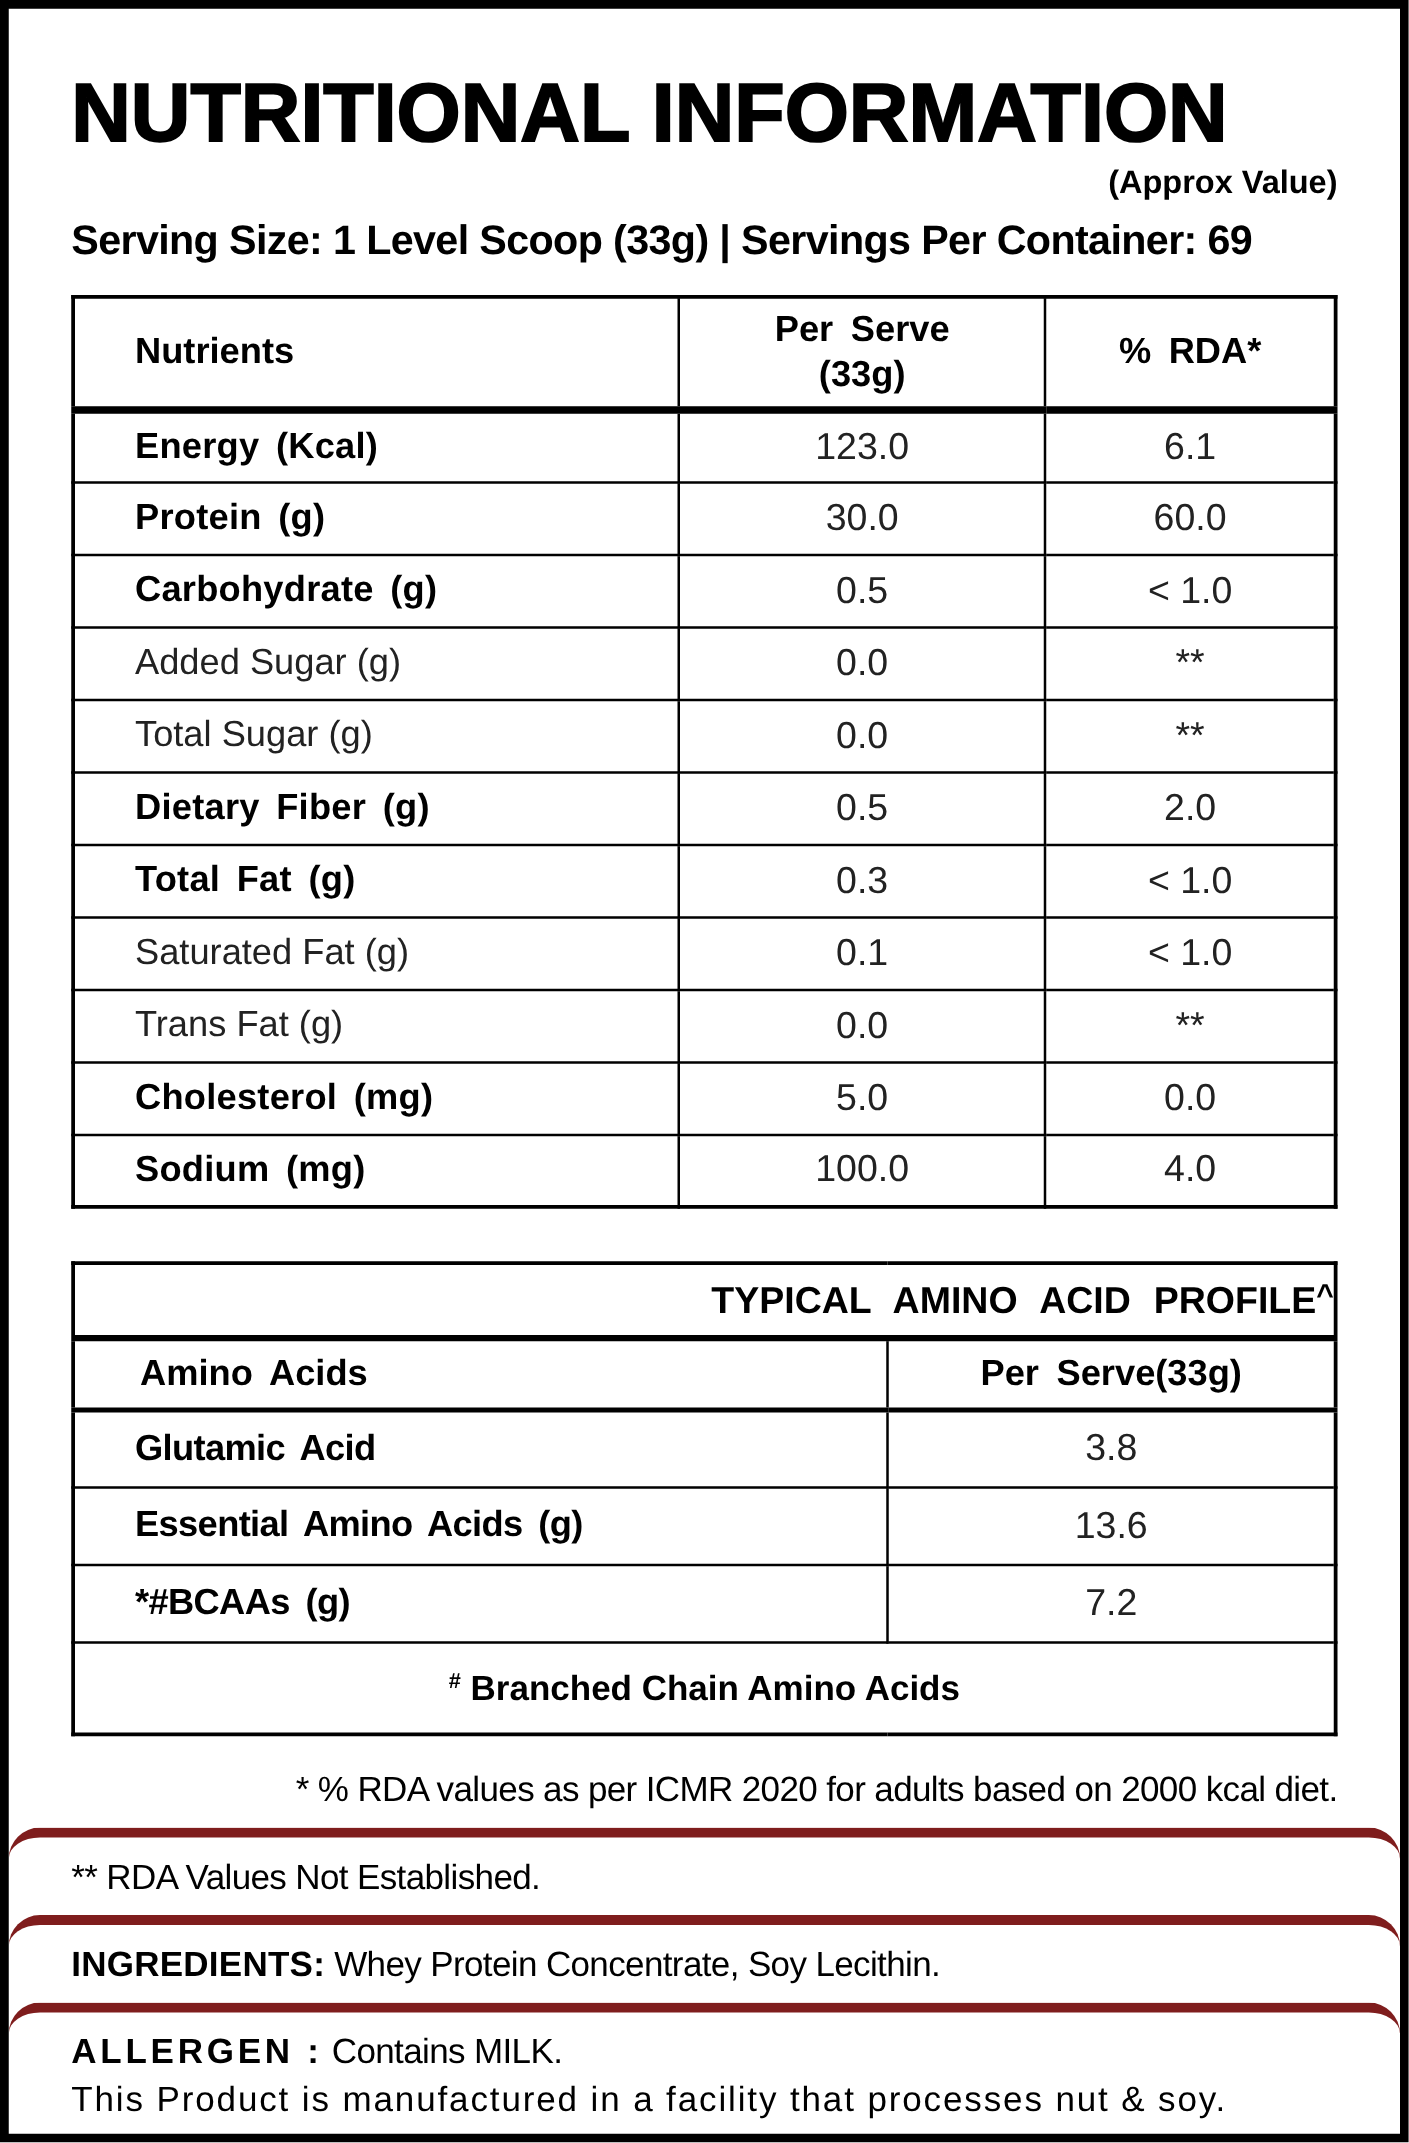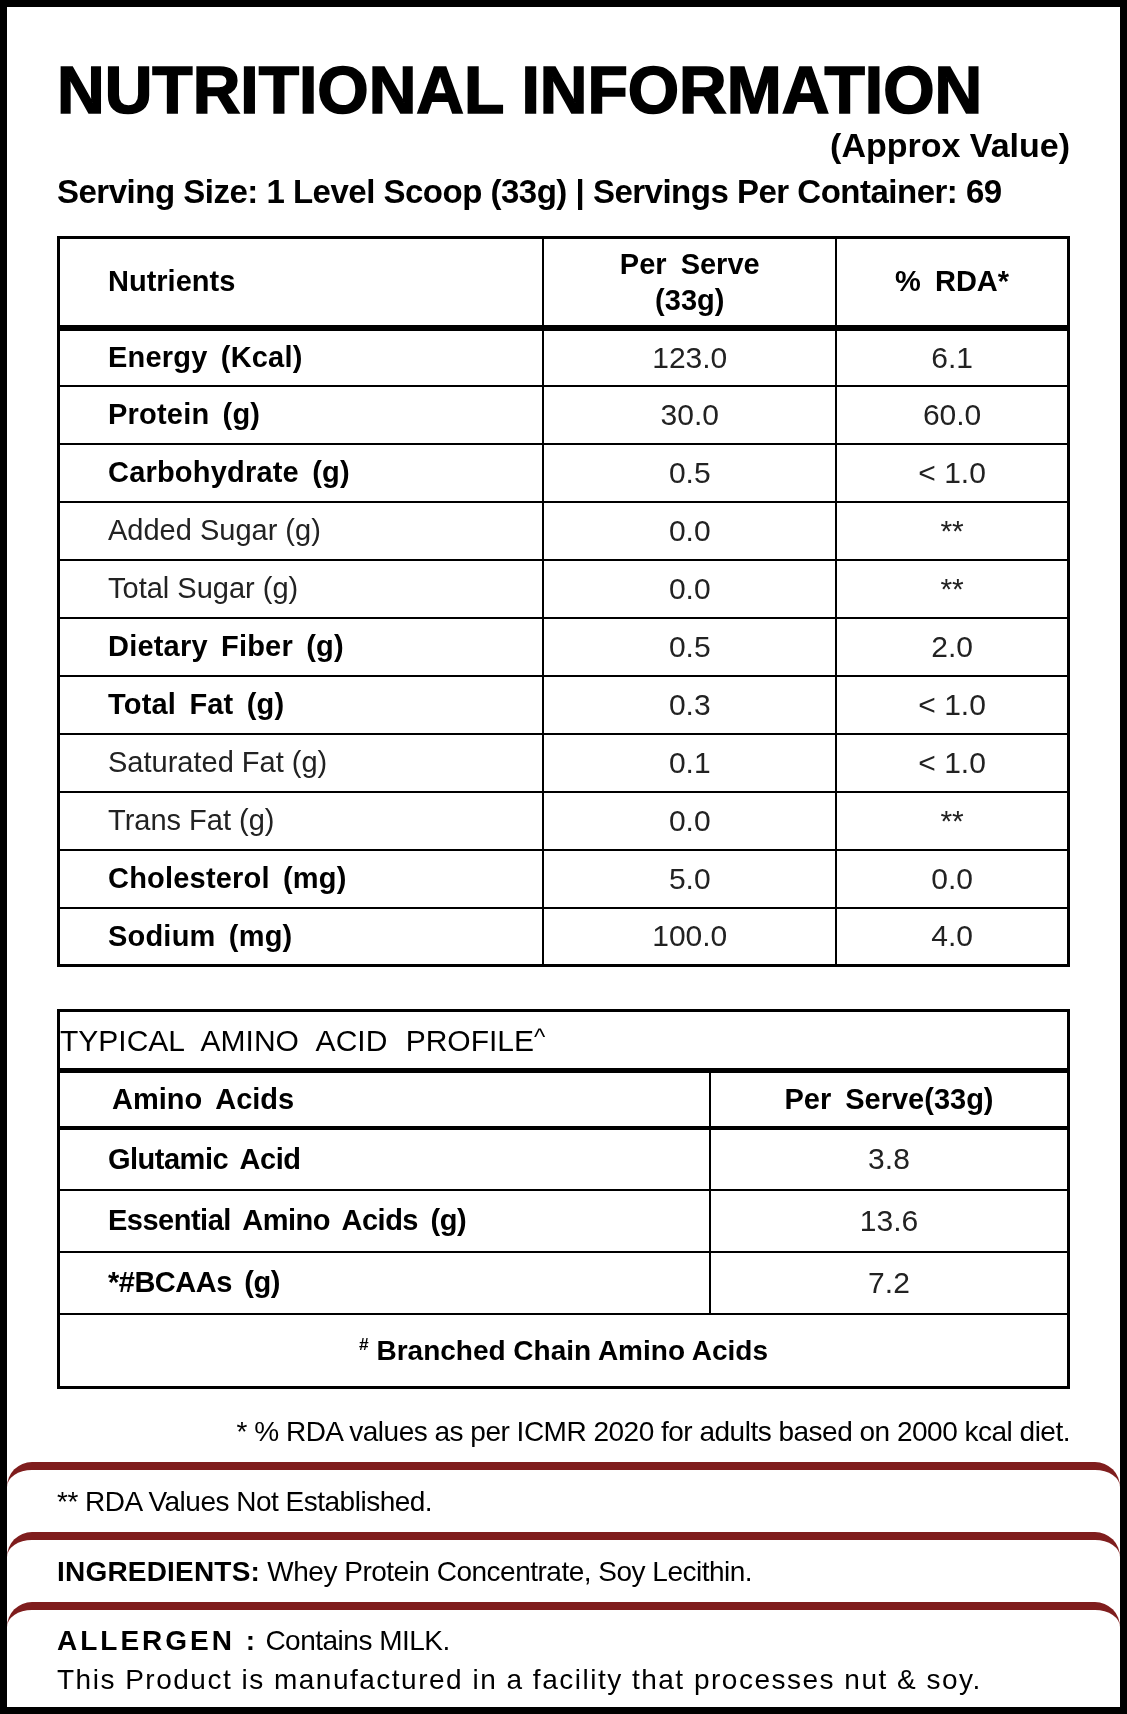--- a/index.html
+++ b/index.html
@@ -21,21 +21,21 @@
     margin-top: 46px;
     font-size: 66px;
     font-weight: bold;
     letter-spacing: 0px;
     -webkit-text-stroke: 1.6px #000;
     line-height: 74px;
     white-space: nowrap;
   }
   .approx {
     text-align: right;
-    font-size: 34px;
+    font-size: 26px;
     font-weight: bold;
     line-height: 33px;
     margin-top: 2px;
   }
   .serving {
     font-size: 33px;
     font-weight: bold;
     line-height: 38px;
     margin-top: 11px;
     white-space: nowrap;
@@ -75,23 +75,23 @@
     font-size: 30px;
     font-weight: normal;
     color: #222;
   }
   
   .amino { margin-top: 42px; }
   .amino col.c1 { width: 64.5%; }
   .amino col.c2 { width: 35.5%; }
   .amino .title-cell {
     height: 60px;
-    text-align: left;
+    text-align: right;
     font-size: 30px;
-    font-weight: normal;
+    font-weight: bold;
     word-spacing: 10px;
     border-bottom: 5px solid #000;
   }
   .amino th {
     height: 57px;
     font-size: 29px;
     font-weight: bold;
     word-spacing: 6px;
     border-bottom: 4px solid #000;
   }

